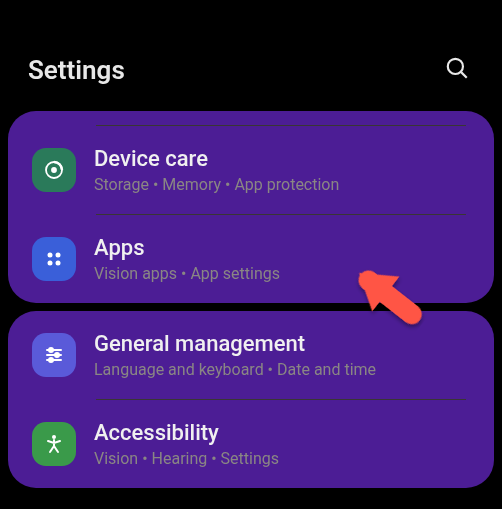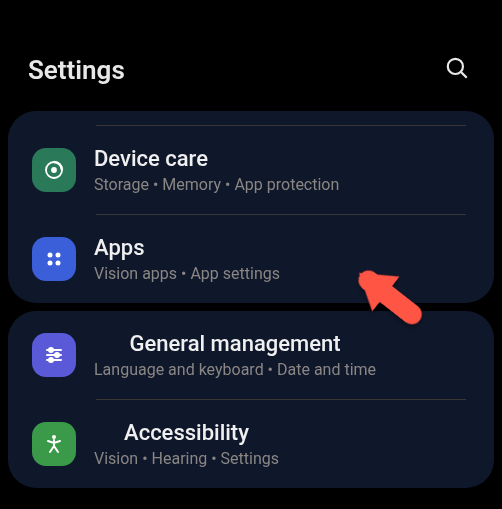--- a/index.html
+++ b/index.html
@@ -26,29 +26,28 @@
     .title {
       color: #e8e8e8;
       font-size: 26px;
       font-weight: 600;
     }
     .search-icon {
       color: #e8e8e8;
       cursor: pointer;
     }
     .card {
-      background: #0f172a;
+      background: #4c1d95;
       border-radius: 28px;
       margin: 8px 8px;
       padding: 0;
       overflow: hidden;
     }
     .card + .card {
       margin-top: 4px;
-      text-align: center;
     }
     .card-divider-top {
       height: 1px;
       background: #3a3634;
       margin: 14px 28px 0 88px;
     }
     .item {
       display: flex;
       align-items: flex-start;
       padding: 20px 24px 20px 24px;

